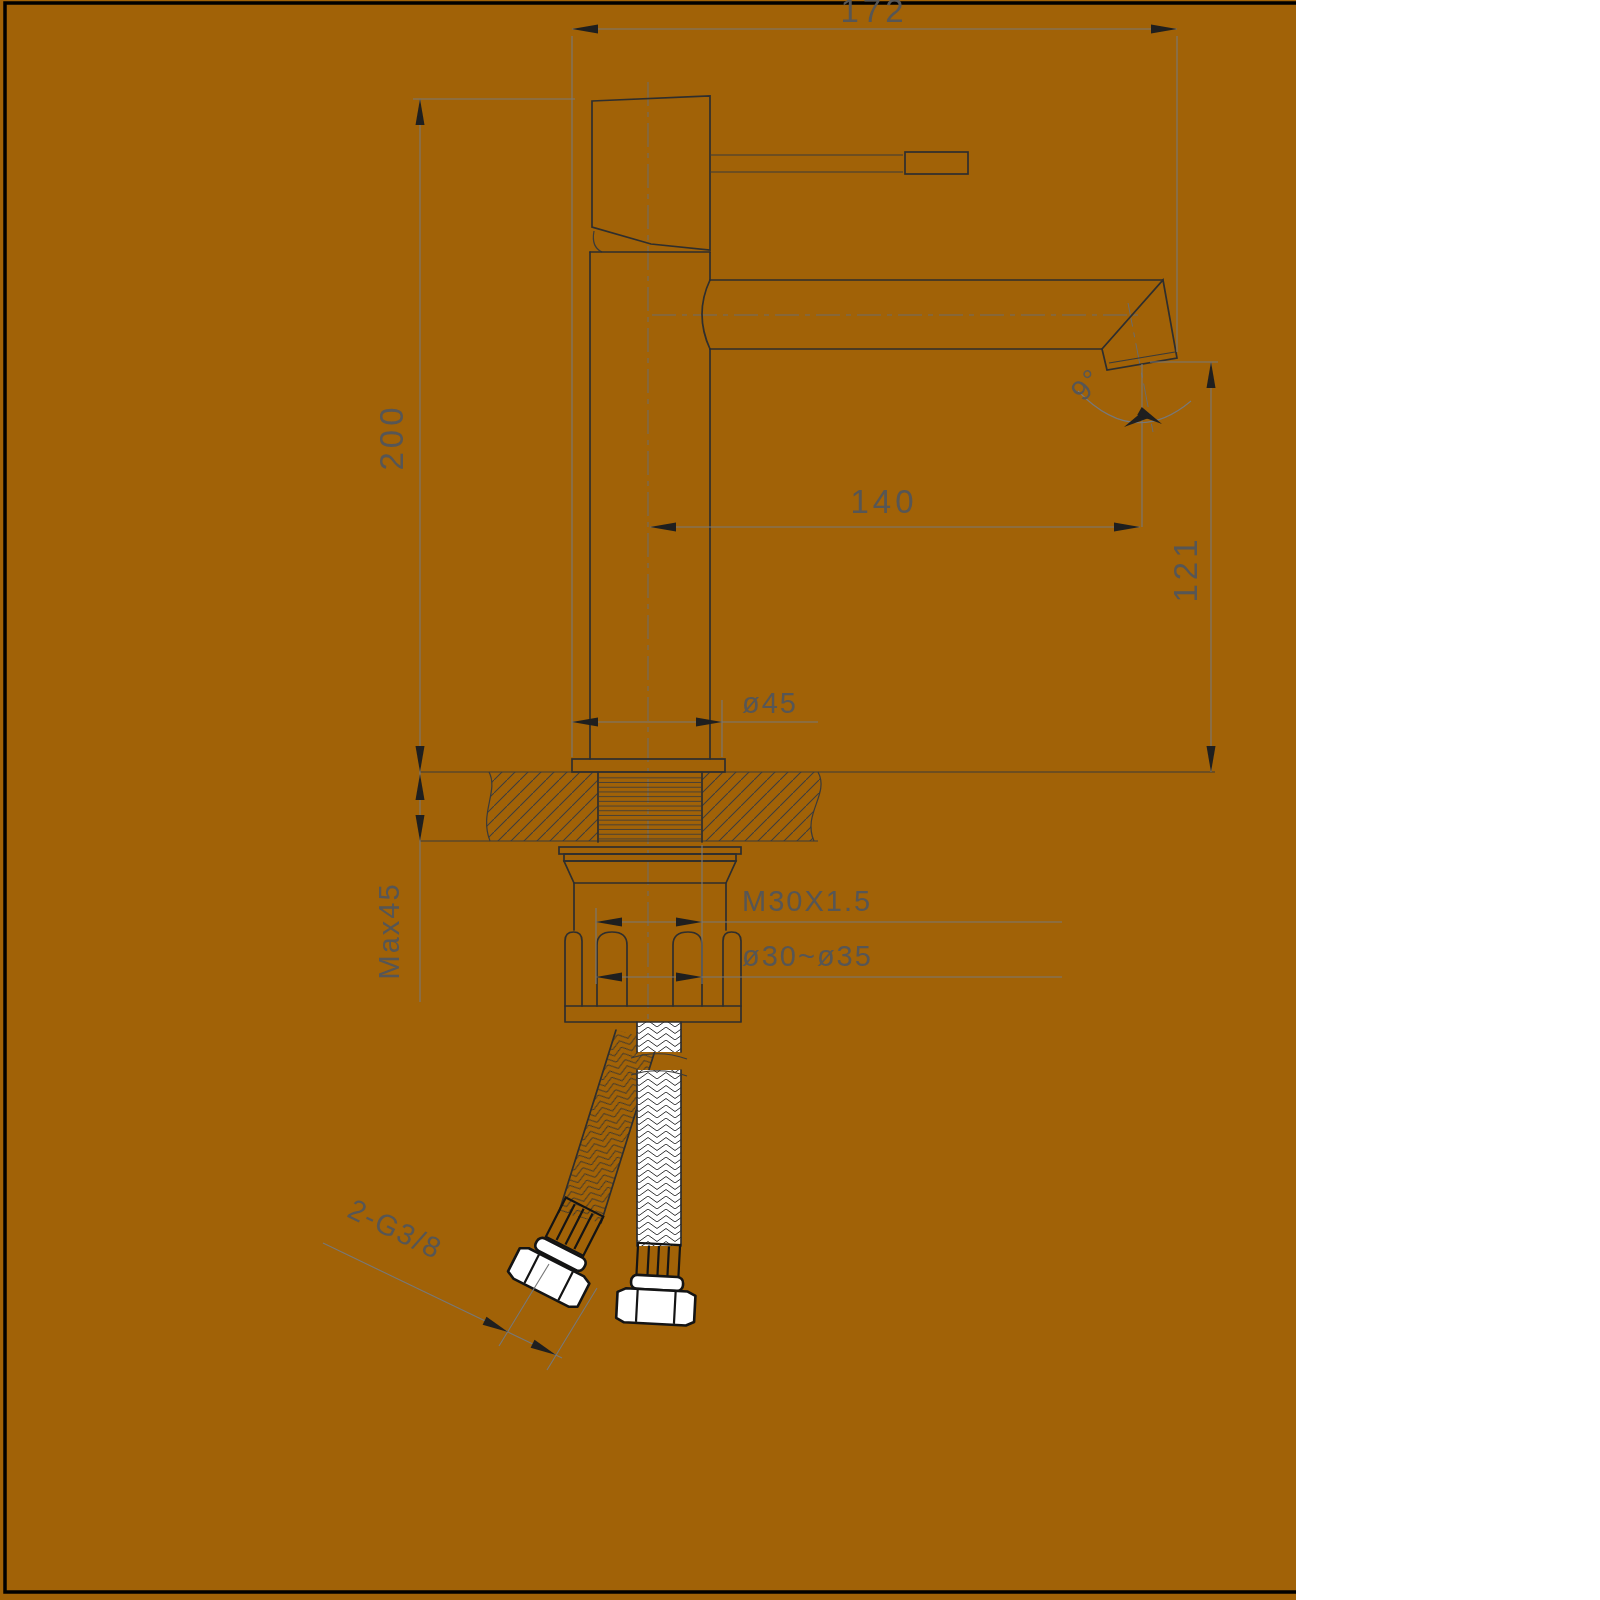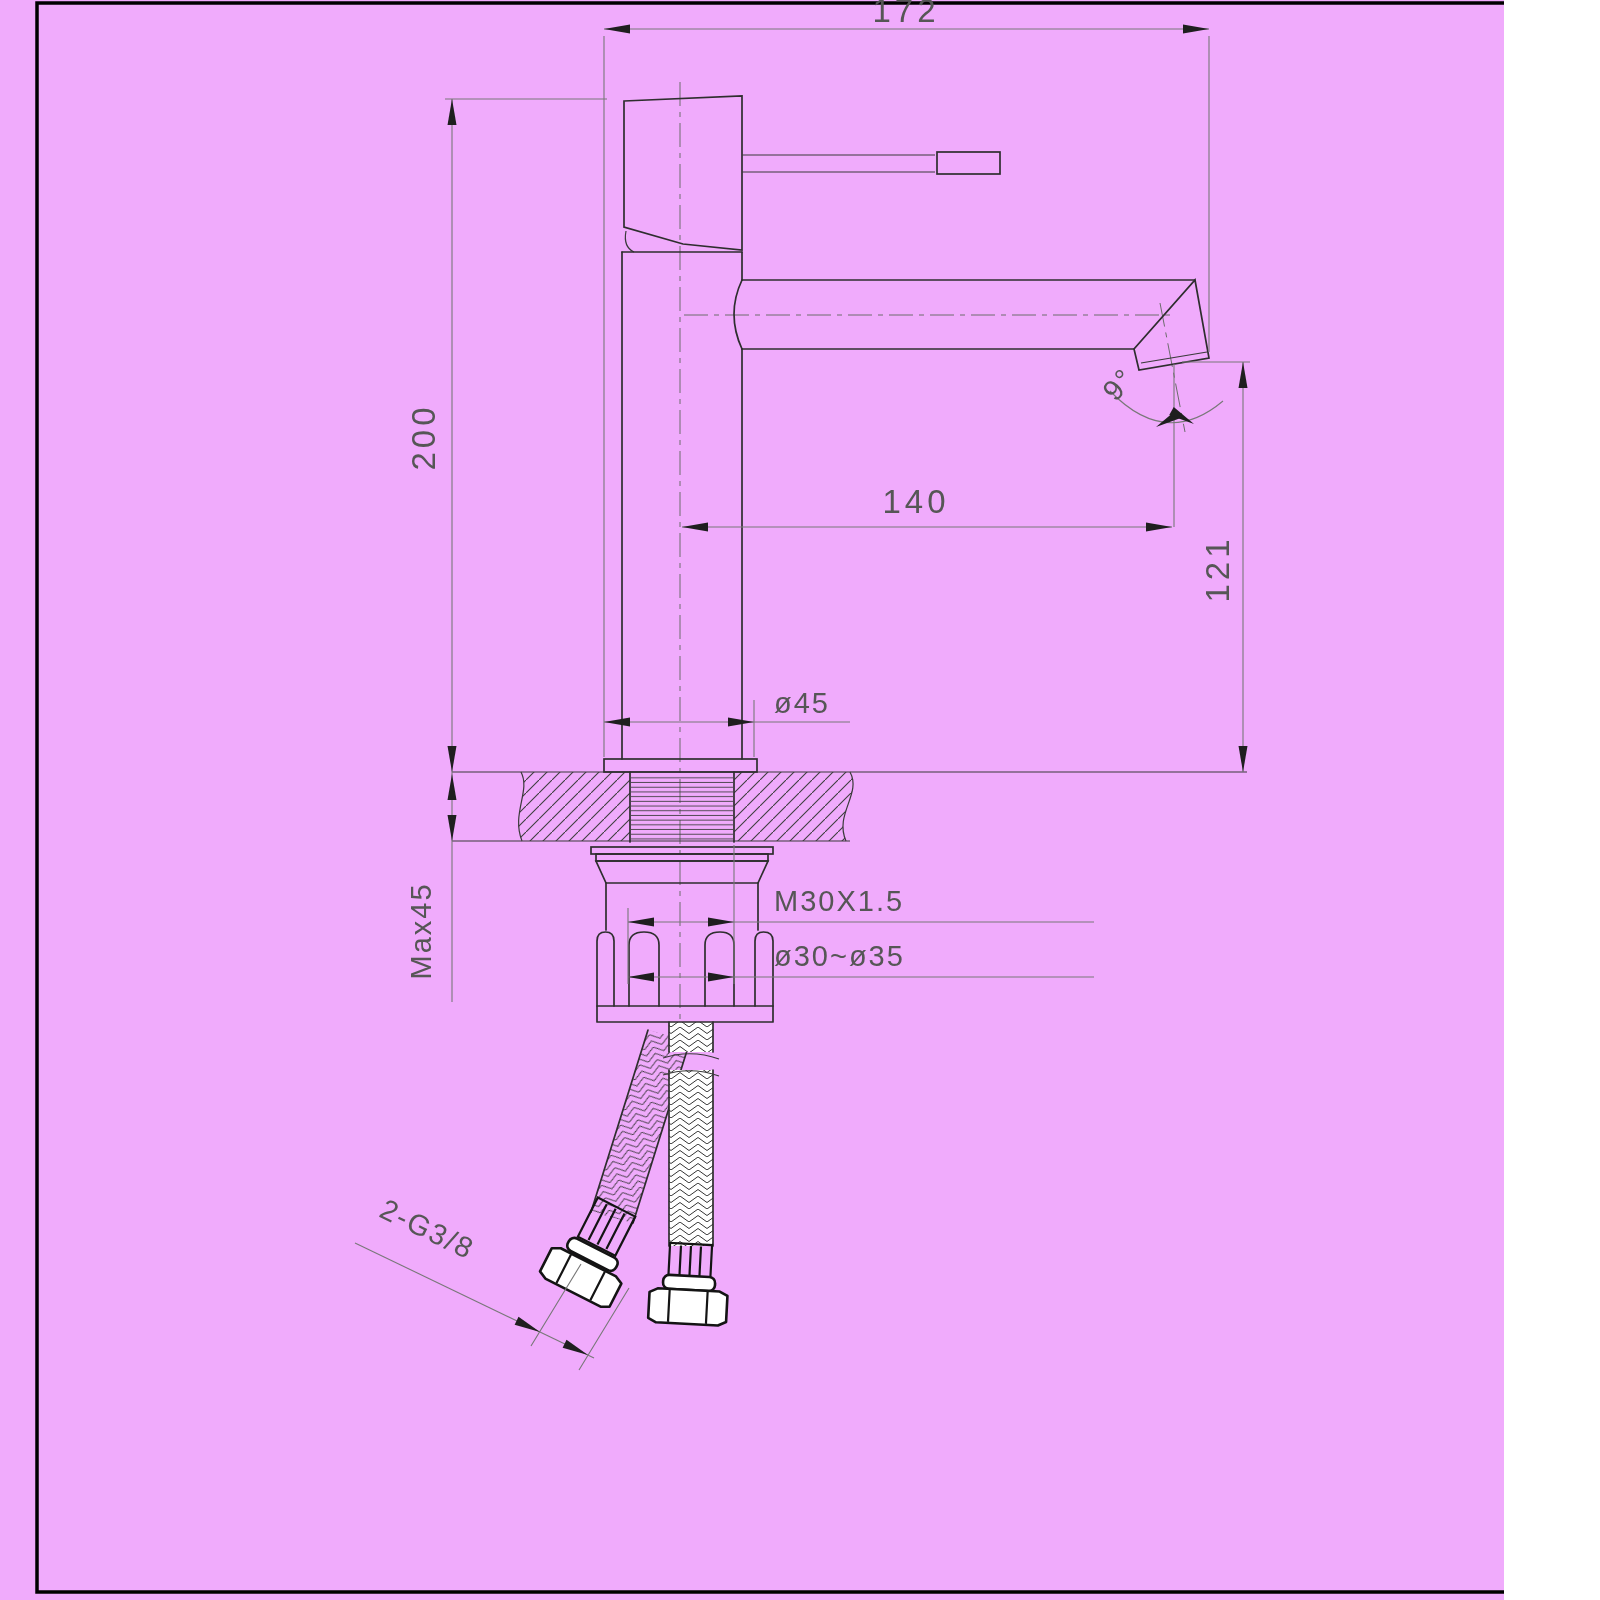--- a/index.html
+++ b/index.html
@@ -1,17 +1,17 @@
 <!DOCTYPE html>
 <html><head>
 <meta charset="utf-8">
 <style>
   html,body{margin:0;padding:0;background:#ffffff;}
-  .page{position:relative;width:1472px;height:1600px;background:#f0abfc;overflow:hidden;
-        font-family:"Liberation Sans", sans-serif;padding-left:32px;}
+  .page{position:relative;width:1296px;height:1600px;background:#a16207;overflow:hidden;
+        font-family:"Liberation Sans", sans-serif;}
   svg{display:block}
   .obj{stroke:#2e2e2e;stroke-width:1.7;fill:none;stroke-linecap:round;}
   .objthin{stroke:#3a3a3a;stroke-width:1.2;fill:none;}
   .thick{stroke:#141414;stroke-width:2.6;fill:#fff;stroke-linejoin:round;}
   .thick2{stroke:#141414;stroke-width:2.2;fill:none;}
   .dim{stroke:#787878;stroke-width:1.1;fill:none;}
   .cl{stroke:#6c6c6c;stroke-width:1;fill:none;stroke-dasharray:24 6 5 6;}
   .arrow{fill:#1f1f1f;stroke:none;}
   .dimtext{fill:#565656;font-size:33px;letter-spacing:4px;}
   .dimtext2{fill:#565656;font-size:29px;letter-spacing:2px;}

